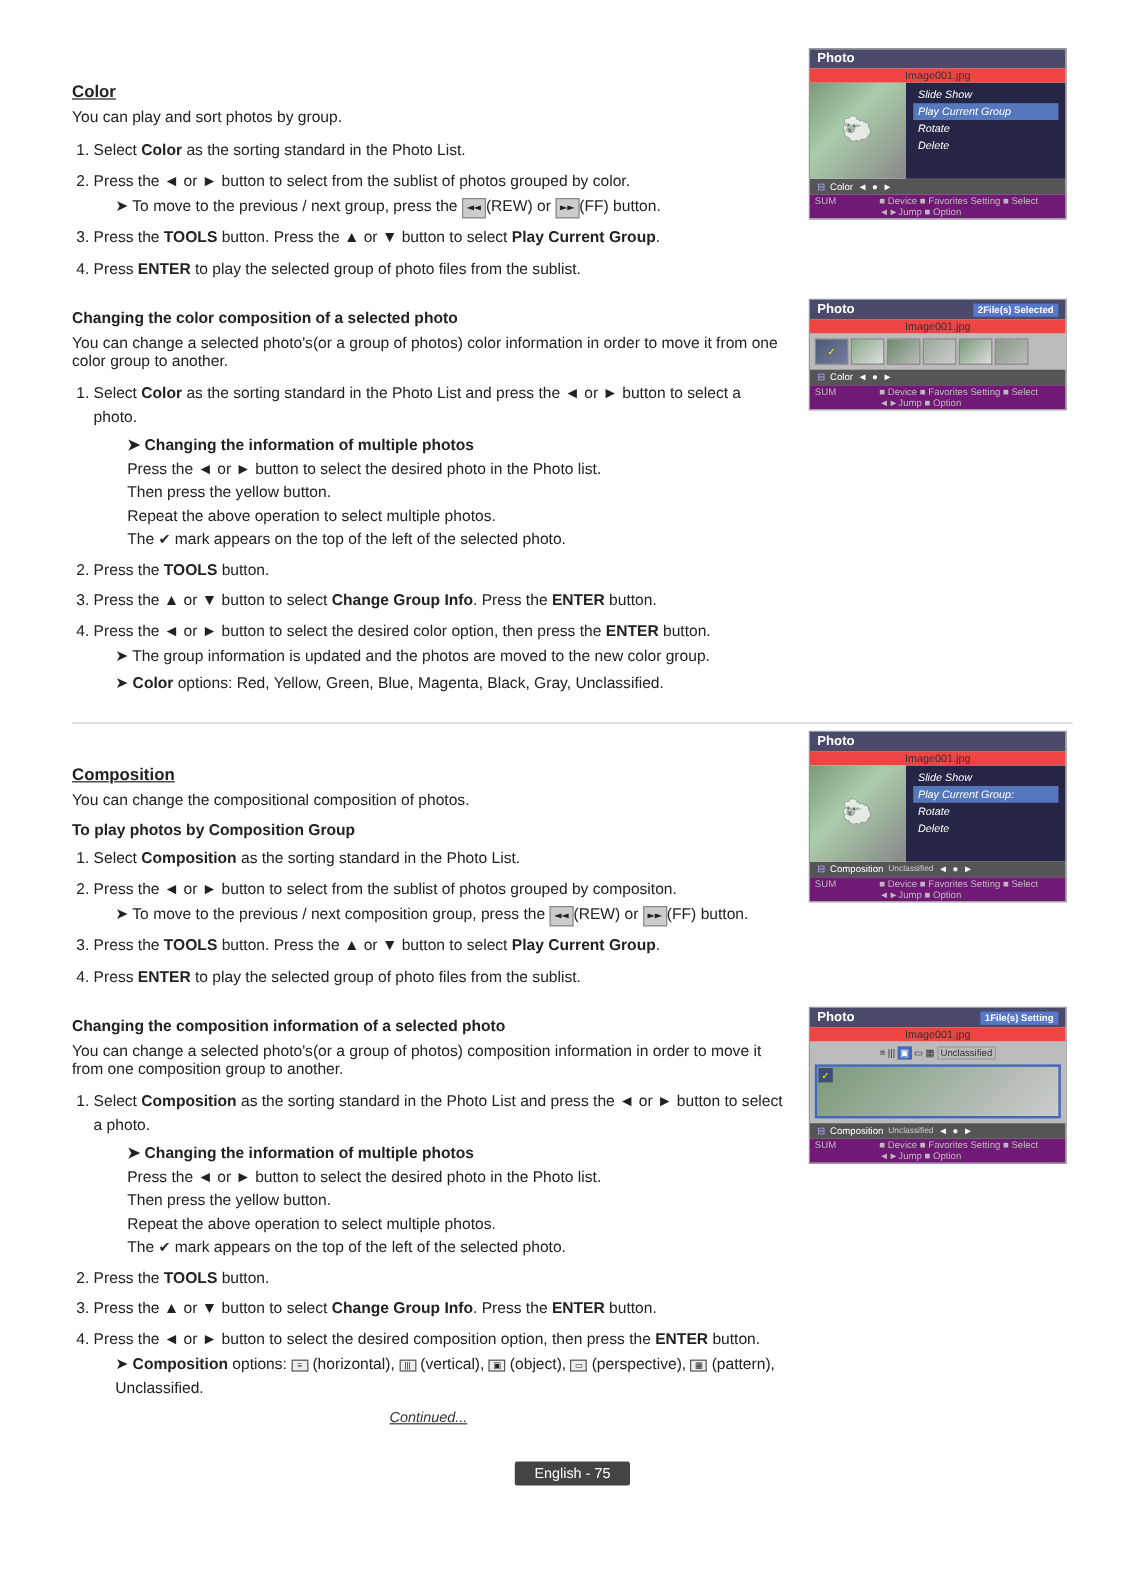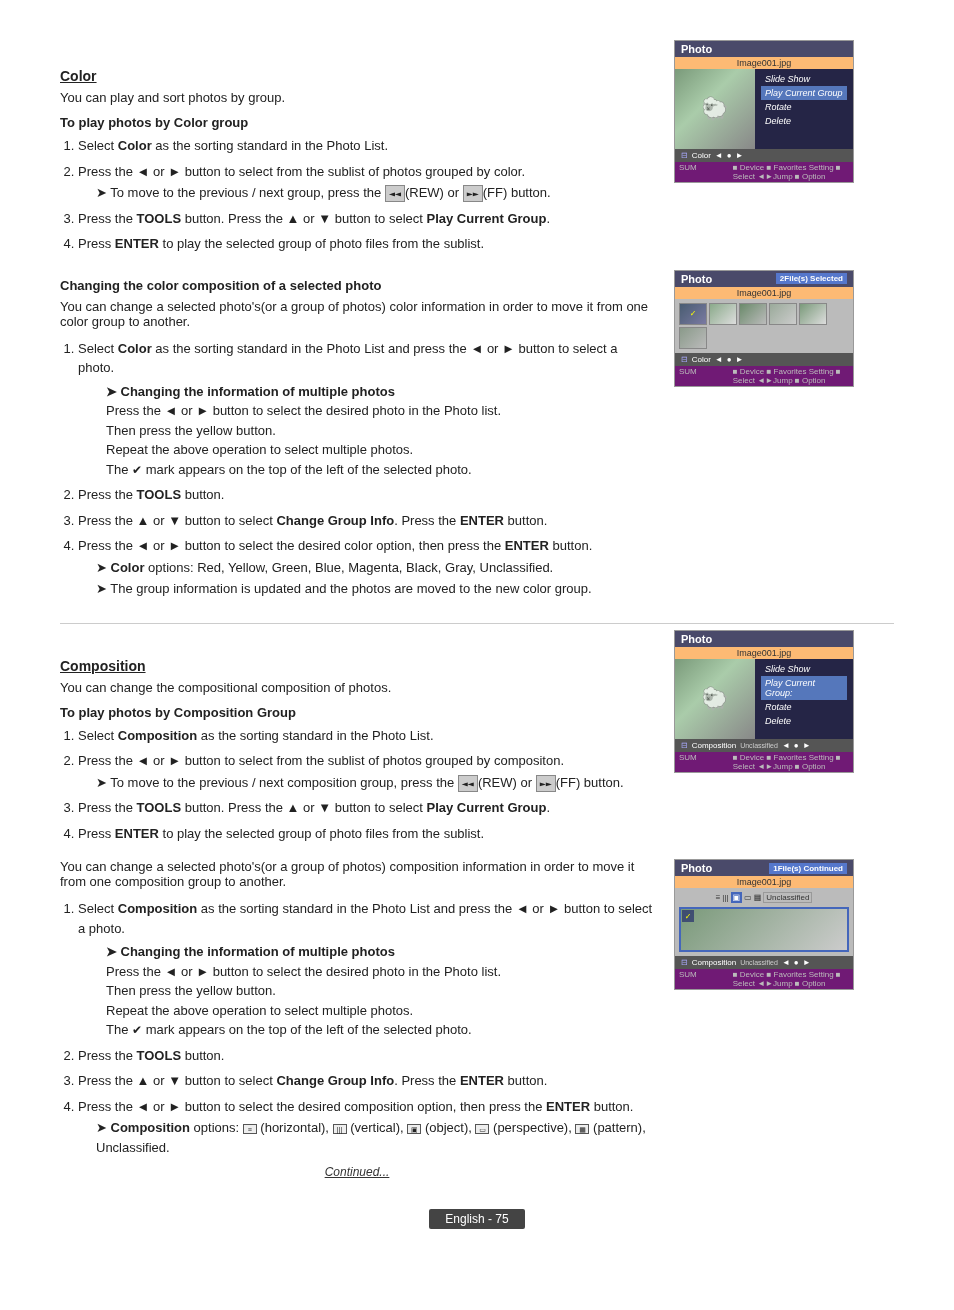--- a/index.html
+++ b/index.html
@@ -73,21 +73,21 @@
       margin-top: 2px;
       margin-bottom: 2px;
       font-size: 13px;
       line-height: 1.5;
     }
     b { font-weight: bold; }
     
     .screenshot-box {
       border: 1px solid #999;
       background: #e8e8e8;
-      width: 180px;
+      width: 215px;
       font-size: 10px;
       color: #222;
       position: relative;
       overflow: hidden;
     }
     .ss-header {
       background: #4a4a6a;
       color: #fff;
       padding: 2px 6px;
       font-size: 11px;
@@ -96,21 +96,21 @@
       justify-content: space-between;
       align-items: center;
     }
     .ss-header-right {
       font-size: 9px;
       color: #ddd;
     }
     .ss-filename {
       text-align: center;
       font-size: 9px;
-      background: #fdba74;
+      background: #ef4444;
       padding: 1px 0;
       color: #333;
     }
     .ss-photo-area {
       display: flex;
       height: 80px;
       background: #ccc;
       position: relative;
     }
     .ss-thumb {
@@ -217,21 +217,20 @@
   </style>
 </head>
 <body>
 
 <div class="page">
 
   <div class="two-col">
     <div class="text-col">
       <div class="section-title">Color</div>
       <div class="section-desc">You can play and sort photos by group.</div>
-      <div class="sub-title">To play photos by Color group</div>
       <ol class="main-list" start="1">
         <li>Select <b>Color</b> as the sorting standard in the Photo List.</li>
         <li>
           Press the ◄ or ► button to select from the sublist of photos grouped by color.
           <div class="indent-arrow">➤ To move to the previous / next group, press the <span class="icon-btn">◄◄</span>(REW) or <span class="icon-btn">►►</span>(FF) button.</div>
         </li>
         <li>Press the <b>TOOLS</b> button. Press the ▲ or ▼ button to select <b>Play Current Group</b>.</li>
         <li>Press <b>ENTER</b> to play the selected group of photo files from the sublist.</li>
       </ol>
     </div>
@@ -280,22 +279,22 @@
             Press the ◄ or ► button to select the desired photo in the Photo list.<br>
             Then press the yellow button.<br>
             Repeat the above operation to select multiple photos.<br>
             The <span class="check-mark">✔</span> mark appears on the top of the left of the selected photo.
           </div>
         </li>
         <li>Press the <b>TOOLS</b> button.</li>
         <li>Press the ▲ or ▼ button to select <b>Change Group Info</b>. Press the <b>ENTER</b> button.</li>
         <li>
           Press the ◄ or ► button to select the desired color option, then press the <b>ENTER</b> button.
+          <div class="indent-arrow">➤ The group information is updated and the photos are moved to the new color group.</div>
           <div class="indent-arrow">➤ <b>Color</b> options: Red, Yellow, Green, Blue, Magenta, Black, Gray, Unclassified.</div>
-          <div class="indent-arrow">➤ The group information is updated and the photos are moved to the new color group.</div>
         </li>
       </ol>
     </div>
     <div class="img-col">
 
       <div class="screenshot-box">
         <div class="ss-header">
           <span>Photo</span>
           <span class="ss-selected-badge ss-header-right">2File(s) Selected</span>
         </div>
@@ -373,20 +372,21 @@
         <div class="ss-sum-bar">
           <span>SUM</span>
           <span>■ Device ■ Favorites Setting ■ Select ◄►Jump ■ Option</span>
         </div>
       </div>
     </div>
   </div>
 
   <div class="two-col">
     <div class="text-col">
+      <div class="sub-title">Changing the composition information of a selected photo</div>
       <div class="section-desc">You can change a selected photo's(or a group of photos) composition information in order to move it from one composition group to another.</div>
       <ol class="main-list" start="1">
         <li>
           Select <b>Composition</b> as the sorting standard in the Photo List and press the ◄ or ► button to select a photo.
           <div class="indent">
             <b>➤ Changing the information of multiple photos</b><br>
             Press the ◄ or ► button to select the desired photo in the Photo list.<br>
             Then press the yellow button.<br>
             Repeat the above operation to select multiple photos.<br>
             The <span class="check-mark">✔</span> mark appears on the top of the left of the selected photo.
@@ -399,21 +399,21 @@
           <div class="indent-arrow">➤ <b>Composition</b> options: <span class="comp-icon">≡</span> (horizontal), <span class="comp-icon">|||</span> (vertical), <span class="comp-icon">▣</span> (object), <span class="comp-icon">▭</span> (perspective), <span class="comp-icon">▦</span> (pattern), Unclassified.</div>
         </li>
       </ol>
       <div class="continued">Continued...</div>
     </div>
     <div class="img-col">
 
       <div class="screenshot-box">
         <div class="ss-header">
           <span>Photo</span>
-          <span class="ss-selected-badge ss-header-right">1File(s) Continued</span>
+          <span class="ss-selected-badge ss-header-right">1File(s) Setting</span>
         </div>
         <div class="ss-filename">Image001.jpg</div>
         <div style="background:#bbb; padding:4px;">
           <div style="display:flex; align-items:center; justify-content:center; gap:2px; margin-bottom:4px;">
             <span style="font-size:8px; color:#333;">≡</span>
             <span style="font-size:8px; color:#333;">|||</span>
             <span style="font-size:8px; background:#4466bb; color:#fff; padding:1px 2px;">▣</span>
             <span style="font-size:8px; color:#333;">▭</span>
             <span style="font-size:8px; color:#333;">▦</span>
             <span style="font-size:8px; color:#333; border:1px solid #999; padding:0 2px;">Unclassified</span>

